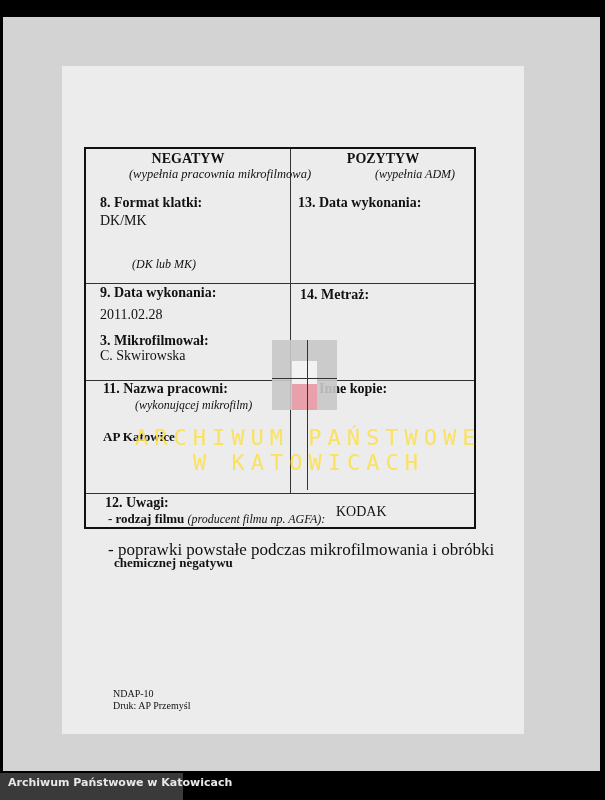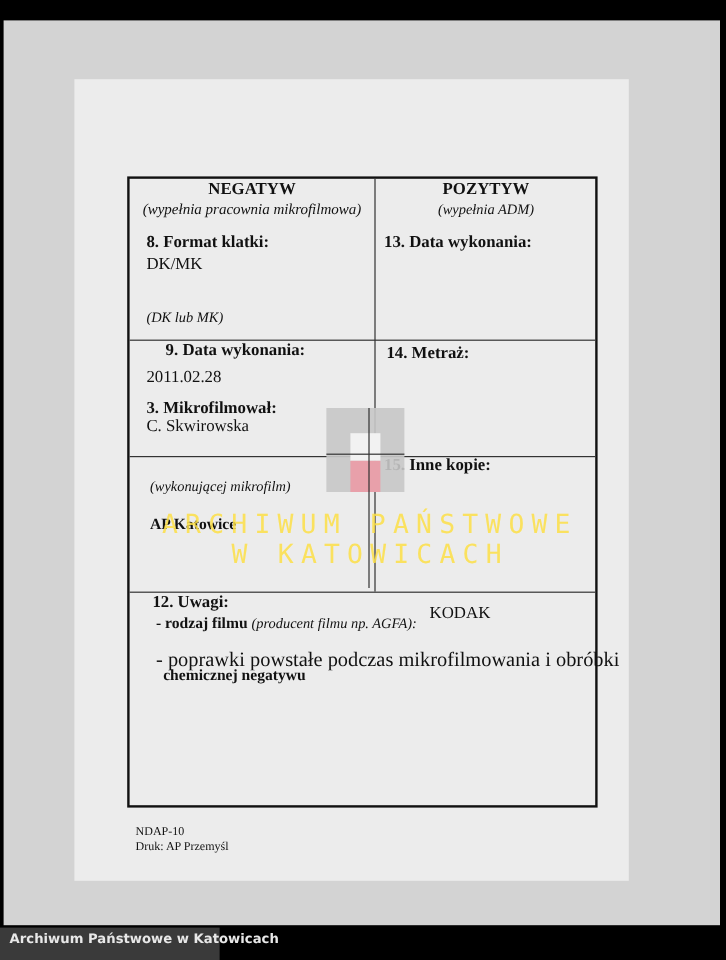--- a/index.html
+++ b/index.html
@@ -1,25 +1,25 @@
 <!DOCTYPE html>
 <html><head>
 <meta charset="utf-8">
 <style>
   html, body { margin:0; padding:0; }
   body { width:605px; height:800px; background:#000; position:relative; overflow:hidden; font-family:"Liberation Serif", serif; color:#111; }
   .frame-full { position:absolute; left:3px; top:17px; width:597px; height:754px; background:#d3d3d3; }
   .black-right { position:absolute; left:600px; top:17px; width:5px; height:754px; background:#000; }
   .paper { position:absolute; left:62px; top:66px; width:462px; height:668px; background:#ececec; }
-  .form { position:absolute; left:106px; top:147px; width:392px; height:526px; border:2px solid #111; box-sizing:border-box; }
+  .form { position:absolute; left:84px; top:147px; width:392px; height:382px; border:2px solid #111; box-sizing:border-box; }
   .hline { position:absolute; height:1px; background:#333; }
   .vline { position:absolute; width:1px; background:#333; }
   .t { position:absolute; white-space:nowrap; }
   .b { font-weight:bold; font-size:14px; }
-  .i { font-style:italic; font-size:12px; }
+  .i { font-style:italic; font-size:12px;padding-left:32px; }
   .n { font-size:14px; }
   .hdr { font-weight:bold; font-size:14px; text-align:center; }
   .wm-box { position:absolute; }
   .wm-text { position:absolute; font-family:"DejaVu Sans Mono", monospace; color:#fde047; font-size:22px; letter-spacing:6px; white-space:nowrap; opacity:0.85; }
   .footer { position:absolute; font-size:10px; }
   .caption-bar { position:absolute; left:0; top:772px; width:605px; height:28px; background:#000; }
   .caption-bg { position:absolute; left:0; top:773px; width:183px; height:27px; background:#3a3a3a; }
   .caption { position:absolute; left:8px; top:776px; font-family:"DejaVu Sans", sans-serif; font-weight:bold; font-size:11px; color:#e8e8e8; white-space:nowrap; }
 </style>
 </head>
@@ -43,28 +43,29 @@
 
   <div class="t hdr" style="left:205px;top:2px;width:184px;">POZYTYW</div>
   <div class="t i" style="left:205px;top:18px;width:184px;text-align:center;">(wypełnia ADM)</div>
 
   <div class="t b" style="left:14px;top:46px;">8. Format klatki:</div>
   <div class="t n" style="left:14px;top:64px;">DK/MK</div>
   <div class="t i" style="left:14px;top:108px;">(DK lub MK)</div>
 
   <div class="t b" style="left:212px;top:46px;">13. Data wykonania:</div>
 
-  <div class="t b" style="left:14px;top:136px;margin-left:16px;">9. Data wykonania:</div>
+  <div class="t b" style="left:14px;top:136px;">9. Data wykonania:</div>
   <div class="t n" style="left:14px;top:158px;">2011.02.28</div>
 
   <div class="t b" style="left:14px;top:184px;">3. Mikrofilmował:</div>
   <div class="t n" style="left:14px;top:199px;">C. Skwirowska</div>
 
   <div class="t b" style="left:214px;top:138px;">14. Metraż:</div>
 
+  <div class="t b" style="left:17px;top:232px;">11. Nazwa pracowni:</div>
   <div class="t i" style="left:17px;top:249px;">(wykonującej mikrofilm)</div>
   <div class="t b" style="left:17px;top:280px;font-size:13px;">AP Katowice</div>
 
   <div class="t b" style="left:212px;top:232px;">15. Inne kopie:</div>
 
   <div class="t b" style="left:19px;top:346px;">12. Uwagi:</div>
   <div class="t" style="left:22px;top:362px;font-size:13px;">
     <span style="font-weight:bold;">- rodzaj filmu</span>
     <span style="font-style:italic;font-size:12px;">(producent filmu np. AGFA):</span>
   </div>

